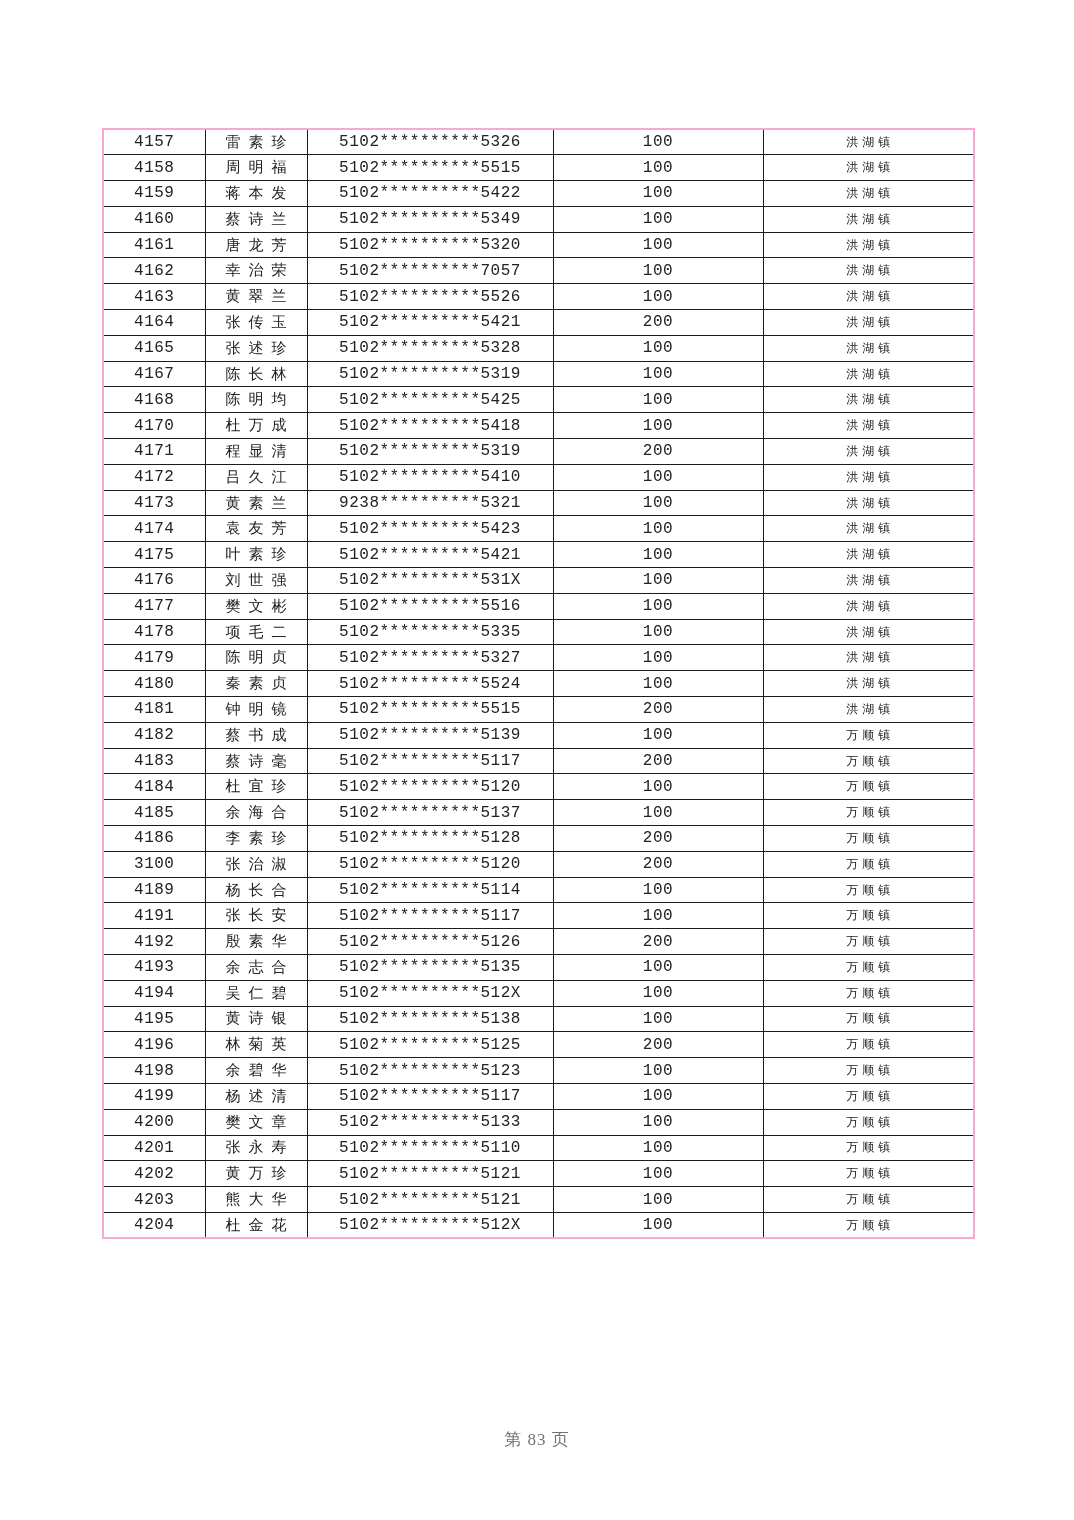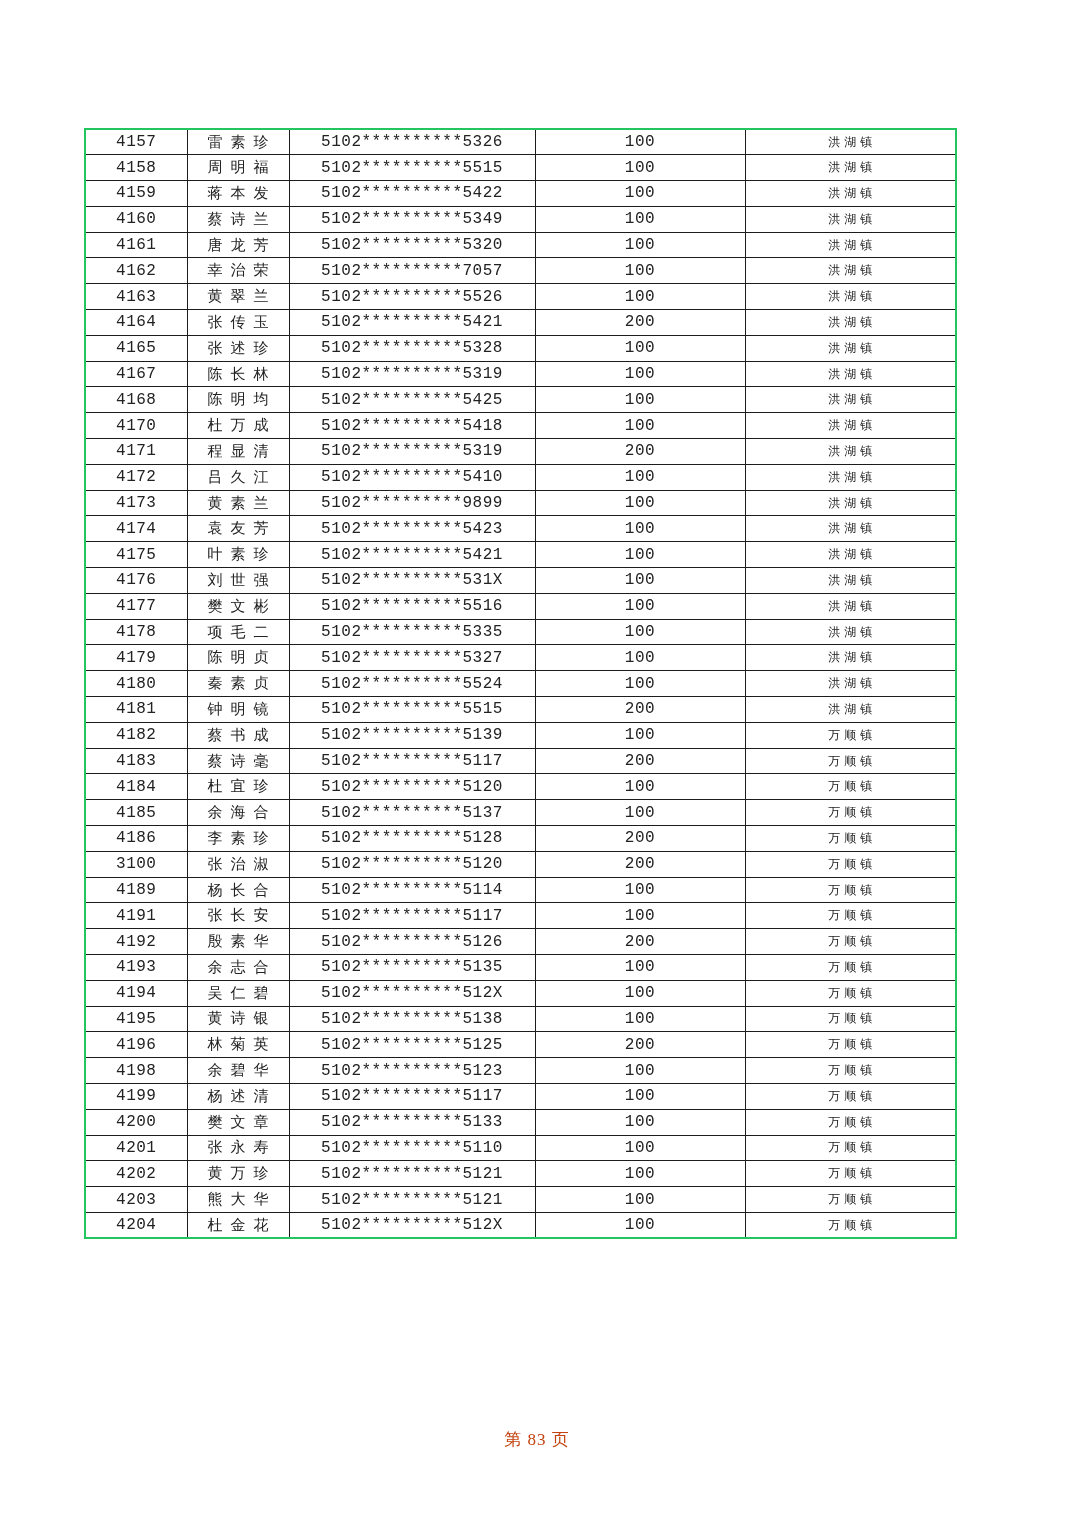--- a/index.html
+++ b/index.html
@@ -7,26 +7,26 @@
   body {
     width: 1074px;
     height: 1520px;
     position: relative;
     font-family: "Liberation Serif", "DejaVu Serif", serif;
     color: #222222;
     overflow: hidden;
   }
   .roster {
     position: absolute;
-    left: 84px;
+    left: 102px;
     top: 128px;
     width: 871px;
     border-collapse: collapse;
     table-layout: fixed;
-    border: 2px solid #22c55e;
+    border: 2px solid #f9a8d4;
   }
   .roster tr { height: 25.8px; }
   .roster td {
     border: 1px solid #1c1c1c;
     padding: 0;
     text-align: center;
     vertical-align: middle;
     white-space: nowrap;
     overflow: hidden;
   }
@@ -47,21 +47,21 @@
     text-indent: 4px;
   }
   .page-footer {
     position: absolute;
     top: 1428px;
     left: 0;
     width: 100%;
     text-align: center;
     font-size: 17px;
     letter-spacing: 1px;
-    color: #c2410c;
+    color: #737373;
   }
 </style>
 </head>
 <body>
 
 <div class="doc-page">
 
   <table class="roster">
     <colgroup>
       <col style="width:102px">
@@ -181,21 +181,21 @@
     <td class="c-serial">4172</td>
     <td class="c-name">吕久江</td>
     <td class="c-id">5102**********5410</td>
     <td class="c-amount">100</td>
     <td class="c-town">洪湖镇</td>
   </tr>
 
   <tr>
     <td class="c-serial">4173</td>
     <td class="c-name">黄素兰</td>
-    <td class="c-id">5102**********9899</td>
+    <td class="c-id">9238**********5321</td>
     <td class="c-amount">100</td>
     <td class="c-town">洪湖镇</td>
   </tr>
 
   <tr>
     <td class="c-serial">4174</td>
     <td class="c-name">袁友芳</td>
     <td class="c-id">5102**********5423</td>
     <td class="c-amount">100</td>
     <td class="c-town">洪湖镇</td>

